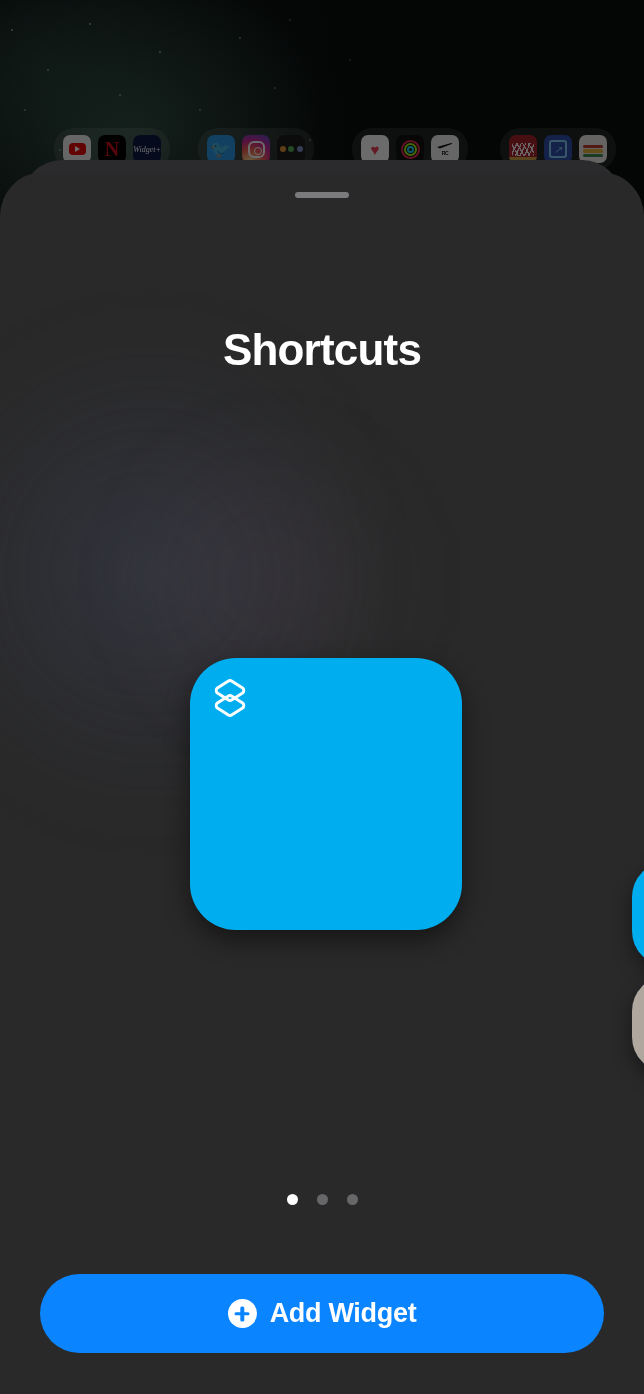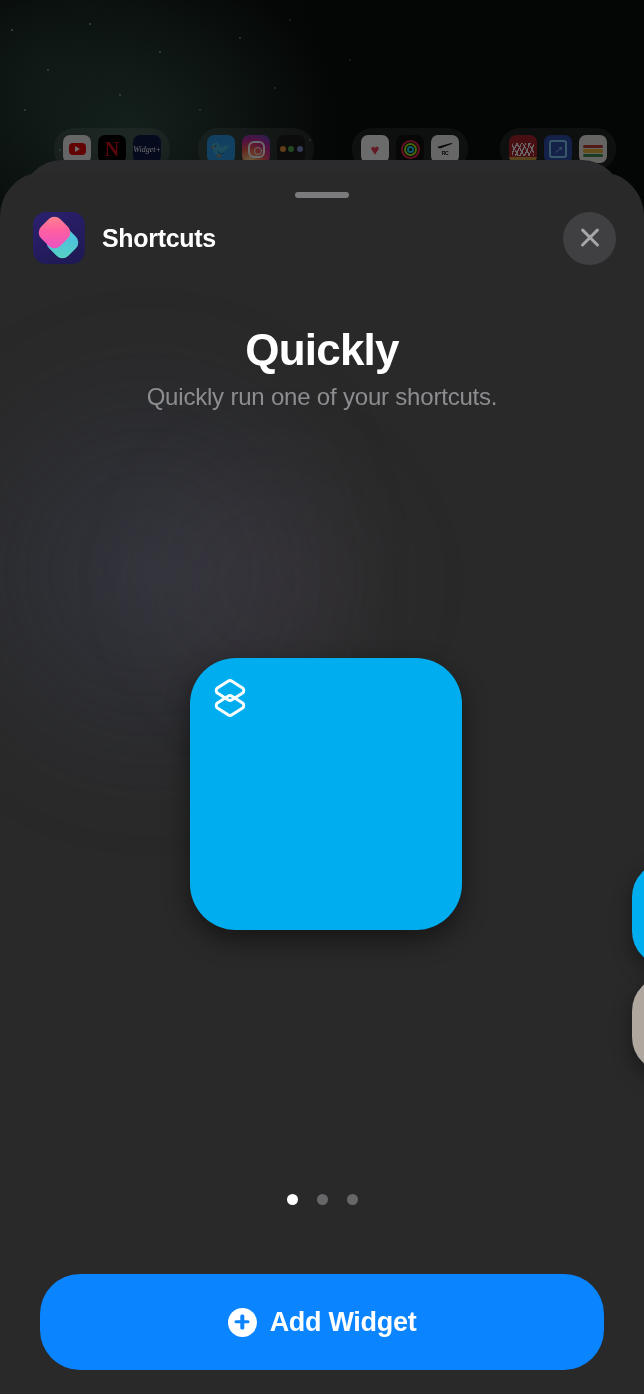--- a/index.html
+++ b/index.html
@@ -322,21 +322,21 @@
     cursor: pointer;
   }
   .dot.active { background: #ffffff; }
 
   
   .add-btn {
     position: absolute;
     left: 40px;
     right: 40px;
     top: 1102px;
-    height: 96px;
+    height: 79px;
     border-radius: 40px;
     background: #0A84FF;
     display: flex;
     align-items: center;
     justify-content: center;
     gap: 13px;
     cursor: pointer;
     border: none;
   }
   .plus-icon {
@@ -427,35 +427,23 @@
   </div>
 
   <div class="under-sheet"></div>
 
   <div class="sheet">
     <div class="sheet-glow"></div>
     <div class="sheet-glow2"></div>
 
     <div class="grabber"></div>
 
-    <div class="sheet-header">
-      <div class="app-icon">
-        <span class="dia bot"></span>
-        <span class="dia top"></span>
-      </div>
-      <div class="app-name">Shortcuts</div>
-      <div class="close-btn">
-        <i></i>
-        <i></i>
-      </div>
-    </div>
 
     <div class="hero">
-      <div class="hero-title">Quickly</div>
-      <div class="hero-sub">Quickly run one of your shortcuts.</div>
+      <div class="hero-title">Shortcuts</div>
     </div>
 
     <div class="carousel">
       <div class="widget-card">
         <svg class="widget-glyph" viewBox="0 0 38 40">
           <path d="M19 3.2 L29.6 10.0 a3.2 3.2 0 0 1 0 5.0 L19 21.8 a3.6 3.6 0 0 1 -4.0 0 L4.4 15.0 a3.2 3.2 0 0 1 0 -5.0 L15 3.2 a3.6 3.6 0 0 1 4.0 0 Z" fill="none" stroke="#ffffff" stroke-width="2.9" stroke-linejoin="round"></path>
           <path d="M19 18.2 L29.6 25.0 a3.2 3.2 0 0 1 0 5.0 L19 36.8 a3.6 3.6 0 0 1 -4.0 0 L4.4 30.0 a3.2 3.2 0 0 1 0 -5.0 L15 18.2 a3.6 3.6 0 0 1 4.0 0 Z" fill="none" stroke="#ffffff" stroke-width="2.9" stroke-linejoin="round"></path>
         </svg>
       </div>
       <div class="peek peek-blue"></div>

